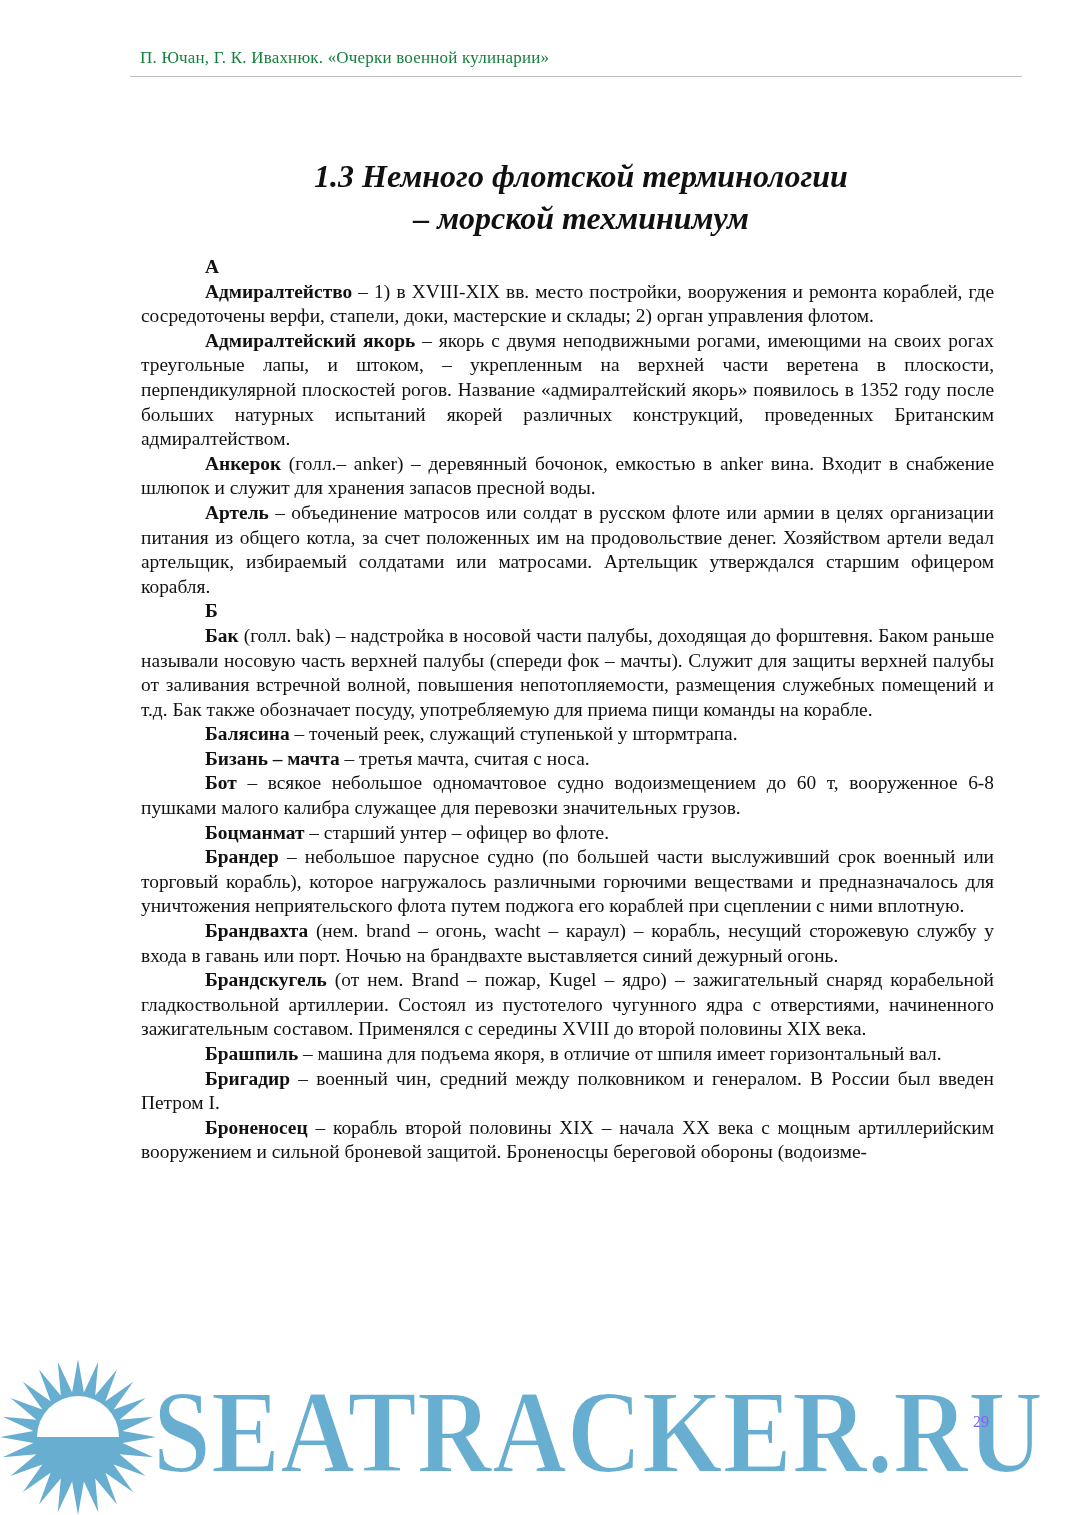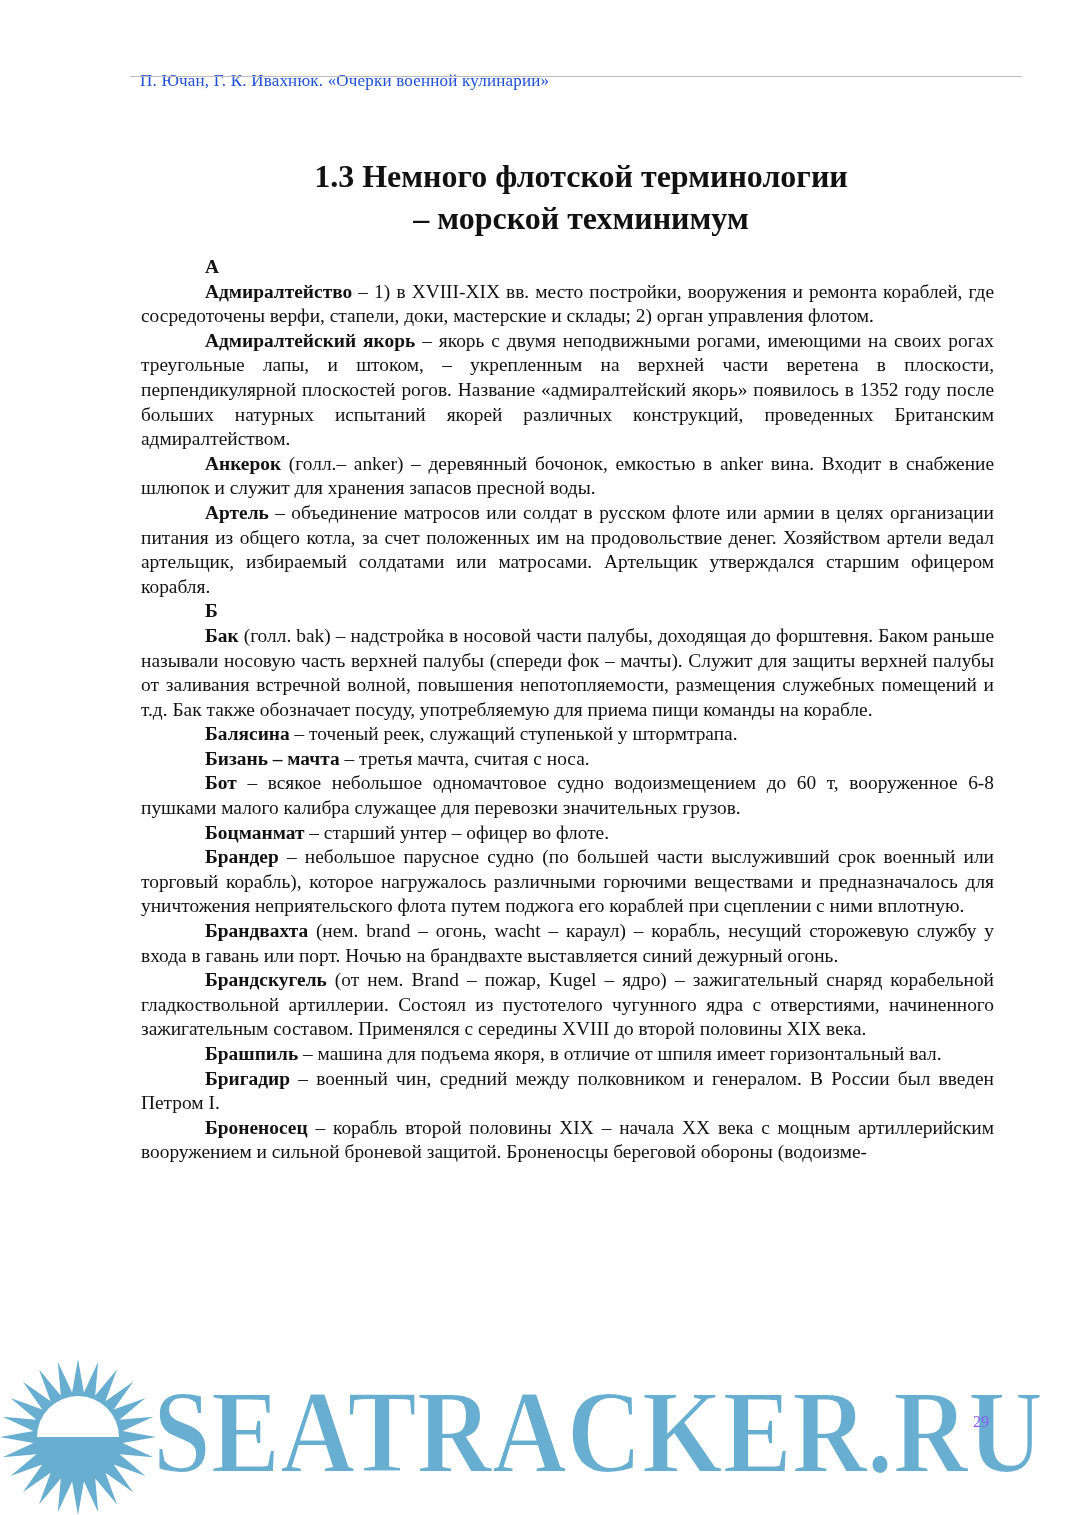--- a/index.html
+++ b/index.html
@@ -1,20 +1,20 @@
 <!DOCTYPE html>
 <html><head>
   <meta charset="utf-8">
   <style>
     html, body { margin: 0; padding: 0; background: #ffffff; }
     body { width: 1080px; height: 1515px; position: relative; overflow: hidden; font-family: "Liberation Serif", serif; color: #111; }
-    .running-head { position: absolute; left: 140px; top: 48px; font-size: 17px; color: #1d4ed8; letter-spacing: 0.2px; margin-top: 23px; }
+    .running-head { position: absolute; left: 140px; top: 48px; font-size: 17px; color: #15803d; letter-spacing: 0.2px; }
     .head-rule { position: absolute; left: 130px; right: 58px; top: 76px; height: 1px; background: #bdbdbd; }
     .title { position: absolute; left: 140px; right: 58px; top: 155px; text-align: center; font-weight: bold; font-size: 32px; line-height: 42px; }
-    .title div { display: block; }
+    .title div { display: block; font-style: italic; }
     .body { position: absolute; left: 141px; width: 853px; top: 255px; font-size: 19.4px; line-height: 24.6px; text-align: justify; }
     .body p { margin: 0; text-indent: 64px; }
     .body .letter { font-weight: bold; text-indent: 64px; }
     .body b { font-weight: bold; }
     .watermark { position: absolute; left: 0; top: 1360px; width: 1080px; height: 155px; }
     .page-num { position: absolute; left: 973px; top: 1413px; font-size: 16px; color: #8b5cf6; }
   </style>
 </head>
 <body>
 

